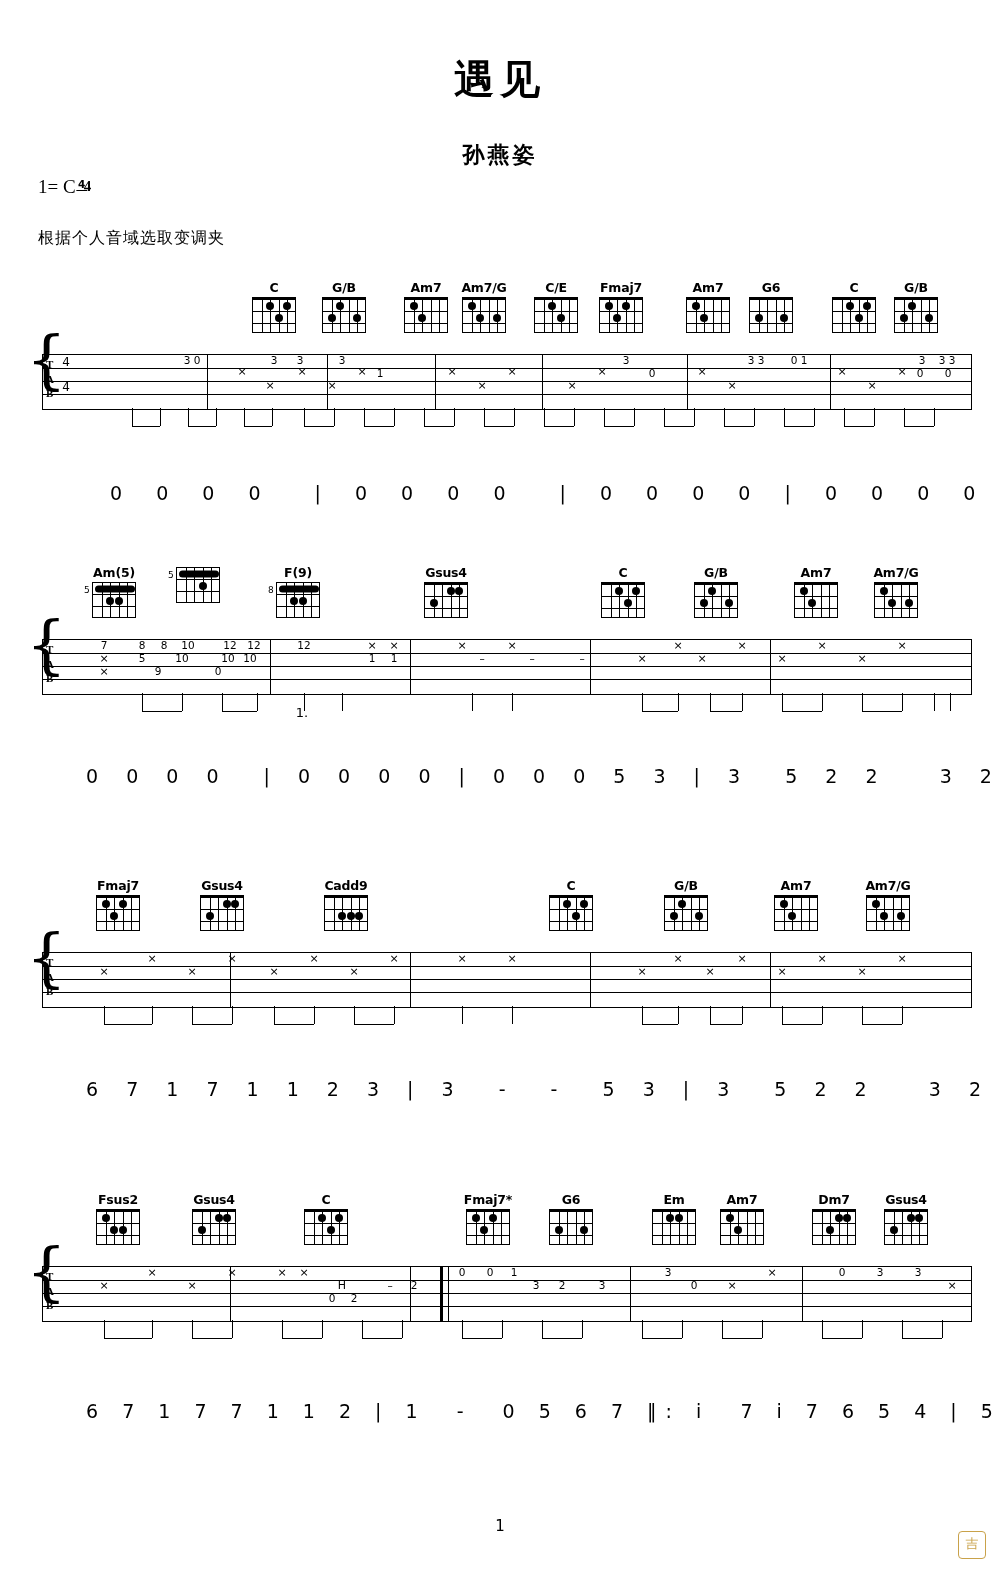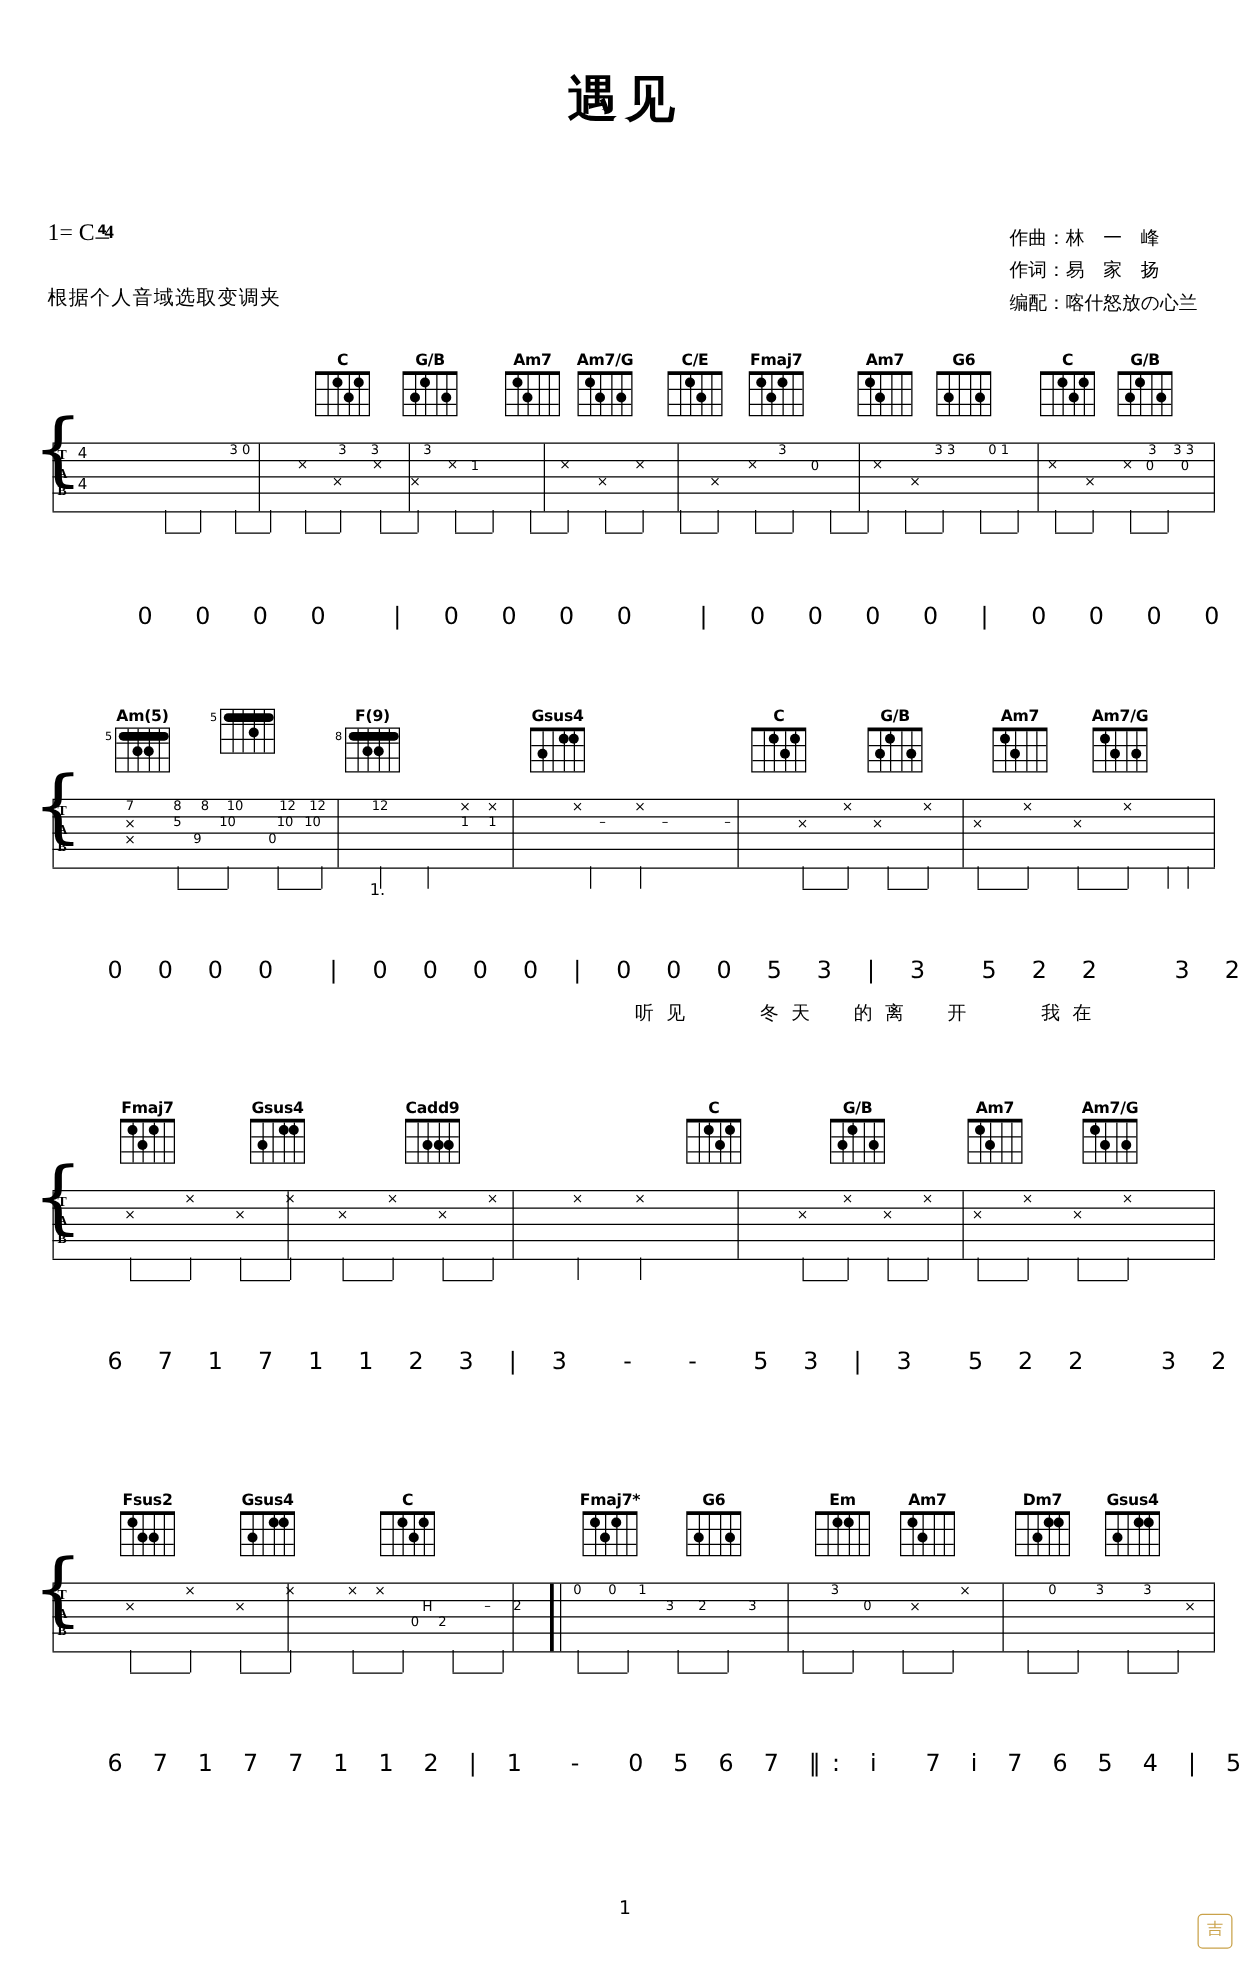--- a/index.html
+++ b/index.html
@@ -95,36 +95,32 @@
   .wm{position:absolute;right:14px;bottom:12px;width:26px;height:26px;
       border:1.5px solid #c9a24a;border-radius:4px;color:#c9a24a;
       font-size:13px;text-align:center;line-height:24px;font-family:"DejaVu Serif",serif;}
 </style>
 </head>
 <body>
 
 <div class="sheet">
 
   <div class="title">遇见</div>
+  <div class="artist">孙燕姿</div>
 
   <div class="keysig">
     <span>1= C</span>
     <span class="frac">
       <span class="num">4</span>
       <span class="den">4</span>
     </span>
   </div>
 
   <div class="capo">根据个人音域选取变调夹</div>
 
-  <div class="credits">
-    <div>作曲：林　一　峰</div>
-    <div>作词：易　家　扬</div>
-    <div>编配：喀什怒放の心兰</div>
-  </div>
 
   <div class="system" id="sys1" style="top:280px;height:250px;">
     <div class="sysinner">
 
       <div class="chordbox" style="left:248px;top:0;">
         <div class="chordname">C</div>
         <div class="grid">
           <div class="v" style="left:8.6px"></div>
             <div class="v" style="left:17.2px"></div>
           <div class="v" style="left:25.8px"></div>
@@ -540,21 +536,20 @@
         <div class="hook" style="left:100px;top:18px;width:40px"></div>
         <div class="hook" style="left:180px;top:18px;width:35px"></div>
         <div class="hook" style="left:600px;top:18px;width:36px"></div>
         <div class="hook" style="left:668px;top:18px;width:32px"></div>
         <div class="hook" style="left:740px;top:18px;width:40px"></div>
         <div class="hook" style="left:820px;top:18px;width:40px"></div>
         <div class="num" style="left:260px;top:12px;font-size:13px;">1.</div>
       </div>
 
       <div class="jianpu" style="left:86px;top:200px;letter-spacing:11px;">0 0 0 0  | 0 0 0 0 | 0 0 0 5 3 | 3  5 2 2   3 2 | 2 1 1  -  1 7 |</div>
-      <div class="lyric" style="left:508px;top:236px;letter-spacing:10px;">听见　　冬天　的离　开　　我在</div>
     </div>
   </div>
 
   <div class="system" id="sys3" style="top:878px;height:270px;">
     <div class="sysinner">
       <div class="chordbox" style="left:92px;top:0;">
         <div class="chordname">Fmaj7</div>
         <div class="grid">
           <div class="v" style="left:8.6px"></div>
             <div class="v" style="left:17.2px"></div>

